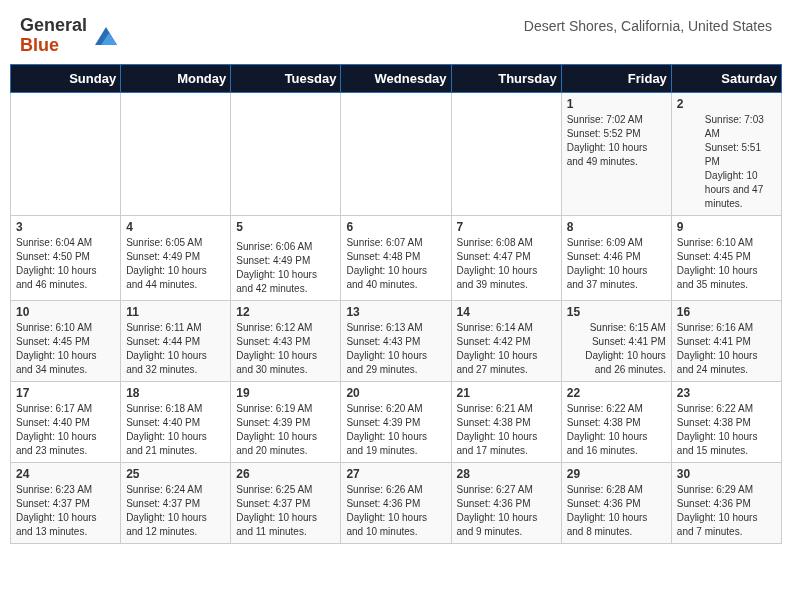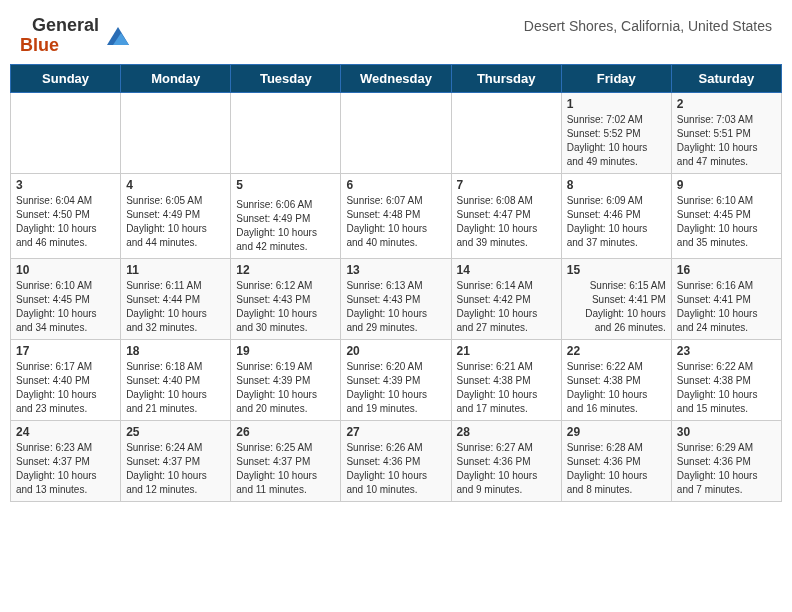--- a/index.html
+++ b/index.html
@@ -22,21 +22,20 @@
     }
     .logo-text {
       display: flex;
       flex-direction: column;
       line-height: 1.1;
     }
     .logo-general {
       font-size: 18px;
       font-weight: bold;
       color: #333;
-      margin-left: 12px;
     }
     .logo-blue {
       font-size: 18px;
       font-weight: bold;
       color: #c2410c;
     }
     .logo-icon {
       width: 30px;
       height: 30px;
       margin-left: 4px;
@@ -55,27 +54,27 @@
       color: #555;
       margin-top: 2px;
       text-align: right;
     }
     table {
       width: calc(100% - 20px);
       margin: 0 10px;
       border-collapse: collapse;
     }
     thead th {
-      background-color: #0c4a6e;
+      background-color: #0f172a;
       color: #fff;
       font-size: 13px;
       font-weight: bold;
       padding: 6px 4px;
       border: 1px solid #2a6db5;
-      text-align: center;
+      text-align: right;
     }
     tbody td {
       border: 1px solid #ccc;
       vertical-align: top;
       padding: 4px 5px;
       width: 14.28%;
       height: 80px;
       font-size: 10.5px;
       color: #333;
       background: #fff;
@@ -140,21 +139,21 @@
         <td class="empty"></td>
         <td class="empty"></td>
         <td>
           <span class="day-num">1</span>
           <div class="day-info" style="white-space: pre-line;">Sunrise: 7:02 AM
 Sunset: 5:52 PM
 Daylight: 10 hours and 49 minutes.</div>
         </td>
         <td>
           <span class="day-num">2</span>
-          <div class="day-info" style="white-space: pre-line;">Sunrise: 7:03 AM
+          <div class="day-info" style="white-space: pre-line; margin-left: 28px;">Sunrise: 7:03 AM
 Sunset: 5:51 PM
 Daylight: 10 hours and 47 minutes.</div>
         </td>
       </tr>
       <tr>
         <td>
           <span class="day-num">3</span>
           <div class="day-info" style="white-space: pre-line;">Sunrise: 6:04 AM
 Sunset: 4:50 PM
 Daylight: 10 hours and 46 minutes.</div>

